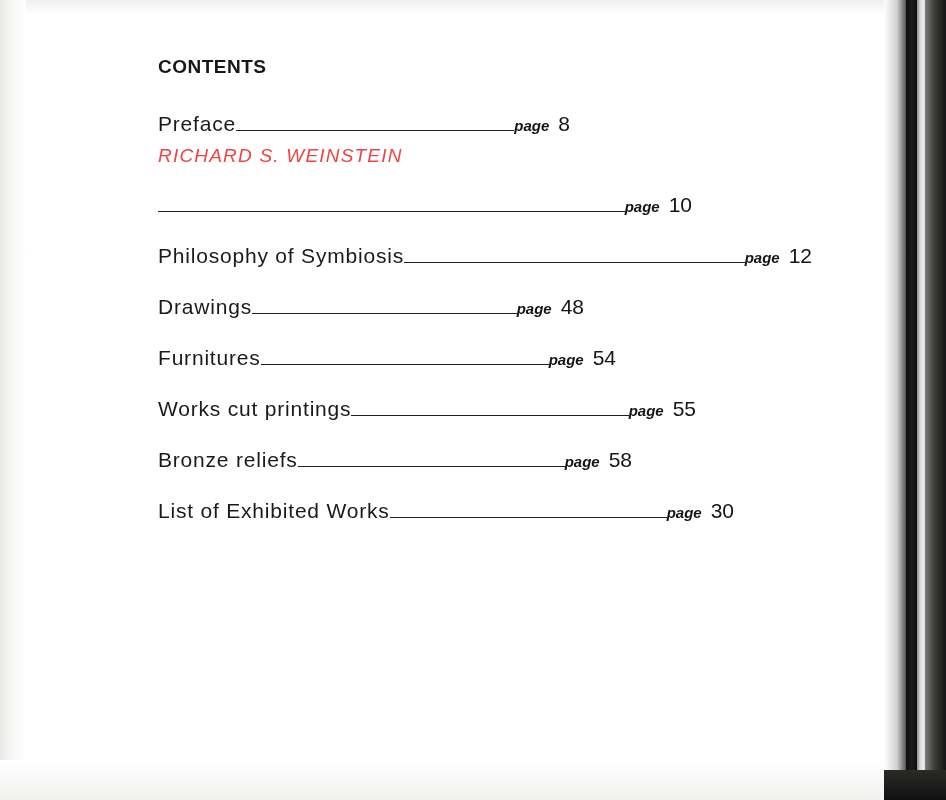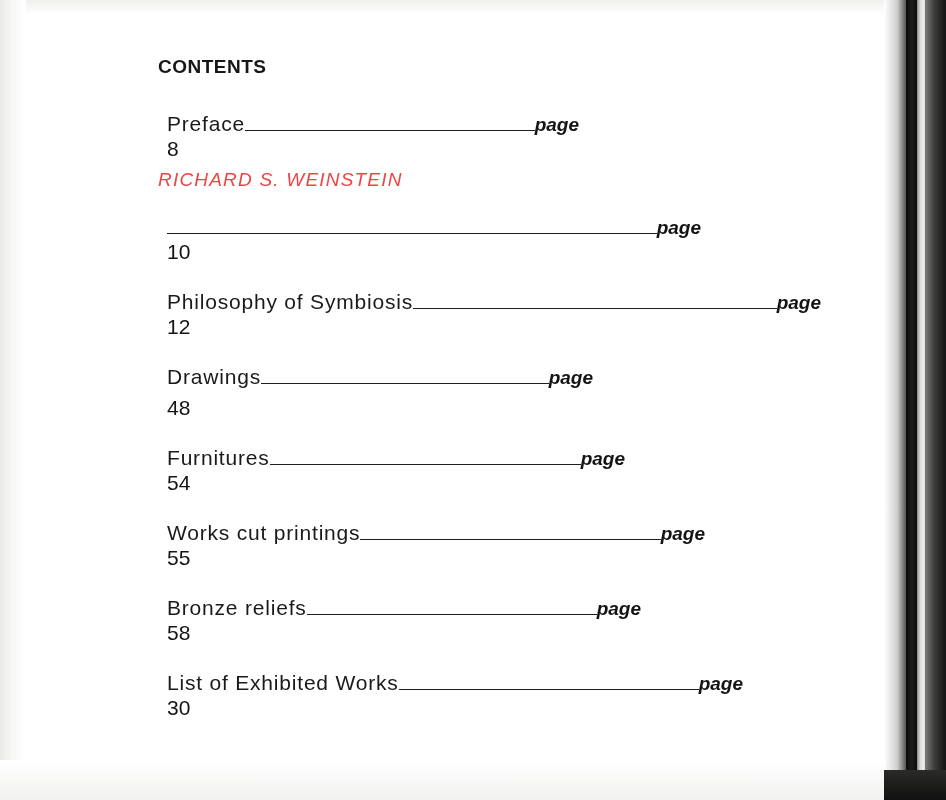--- a/index.html
+++ b/index.html
@@ -149,21 +149,21 @@
   .toc-leader::after {
     content: "";
     position: absolute;
     left: 0;
     right: 0;
     top: 0;
     border-top: 1.6px solid #1f1f1f;
   }
   .toc-page {
     flex: 0 0 auto;
-    font-size: 19px;
+    font-size: 15px;
     font-style: italic;
     font-weight: bold;
     color: #141414;
     font-family: "Liberation Sans", sans-serif;
     text-align: right;
   }
   .toc-pagenum {
     flex: 0 0 auto;
     font-size: 21px;
     font-style: normal;
@@ -178,30 +178,29 @@
     letter-spacing: 1.2px;
     color: #ef4444;
     margin-top: 8px;
     font-family: "Liberation Sans", sans-serif;
   }
 
   
   .w-preface .toc-wrap { width: 412px; }
   .w-bio .toc-wrap { width: 534px; }
   .w-phil .toc-wrap { width: 654px; }
-  .w-draw .toc-wrap { width: 426px; gap: 6px; }
+  .w-draw .toc-wrap { width: 426px; }
   .w-furn .toc-wrap { width: 458px; }
   .w-wood .toc-wrap { width: 538px; }
   .w-bronze .toc-wrap { width: 474px; }
   .w-list .toc-wrap { width: 576px; }
 
   .toc-wrap {
     display: flex;
     align-items: baseline;
-    flex-direction: column;
   }
 </style>
 </head>
 <body>
 
 <div class="scan-page">
 
   <div class="paper-shade-top"></div>
   <div class="paper-shade-left"></div>
   <div class="paper-shade-bottom"></div>

